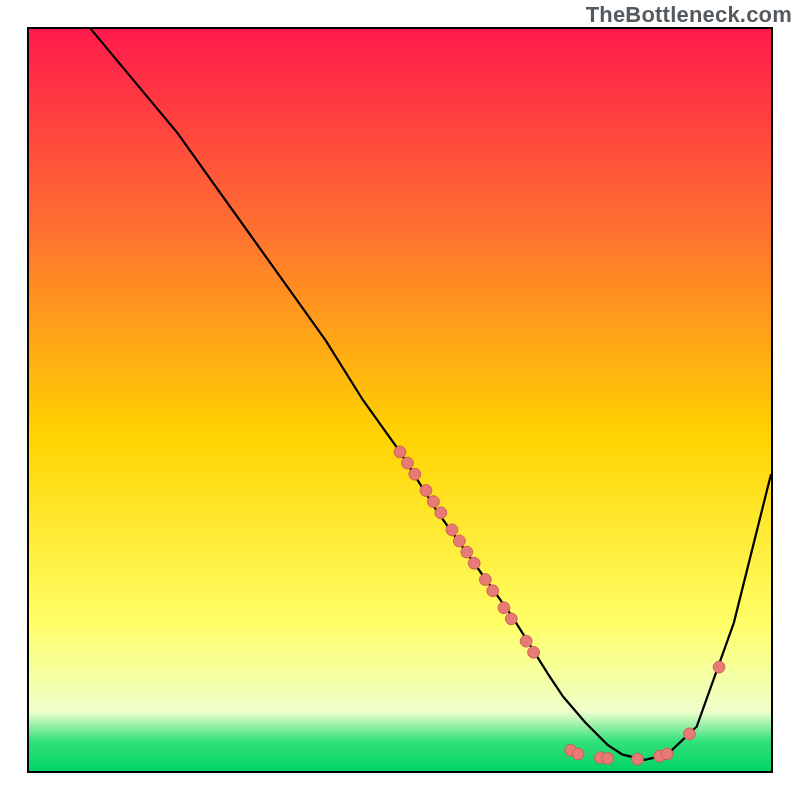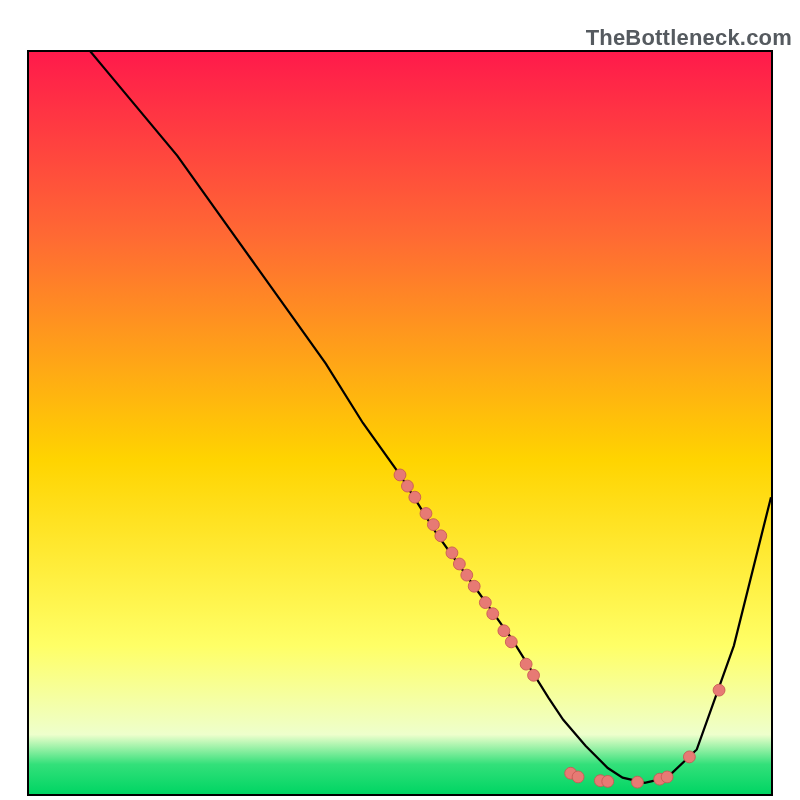--- a/index.html
+++ b/index.html
@@ -7,21 +7,20 @@
     padding: 0;
     width: 800px;
     height: 800px;
     background: #ffffff;
     font-family: Arial, Helvetica, sans-serif;
   }
   .stage {
     position: relative;
     width: 800px;
     height: 728px;
-    margin-top: 23px;
   }
   .watermark {
     position: absolute;
     top: 2px;
     right: 8px;
     font-size: 22px;
     font-weight: 600;
     color: #555a5f;
     letter-spacing: 0.2px;
     z-index: 10;

